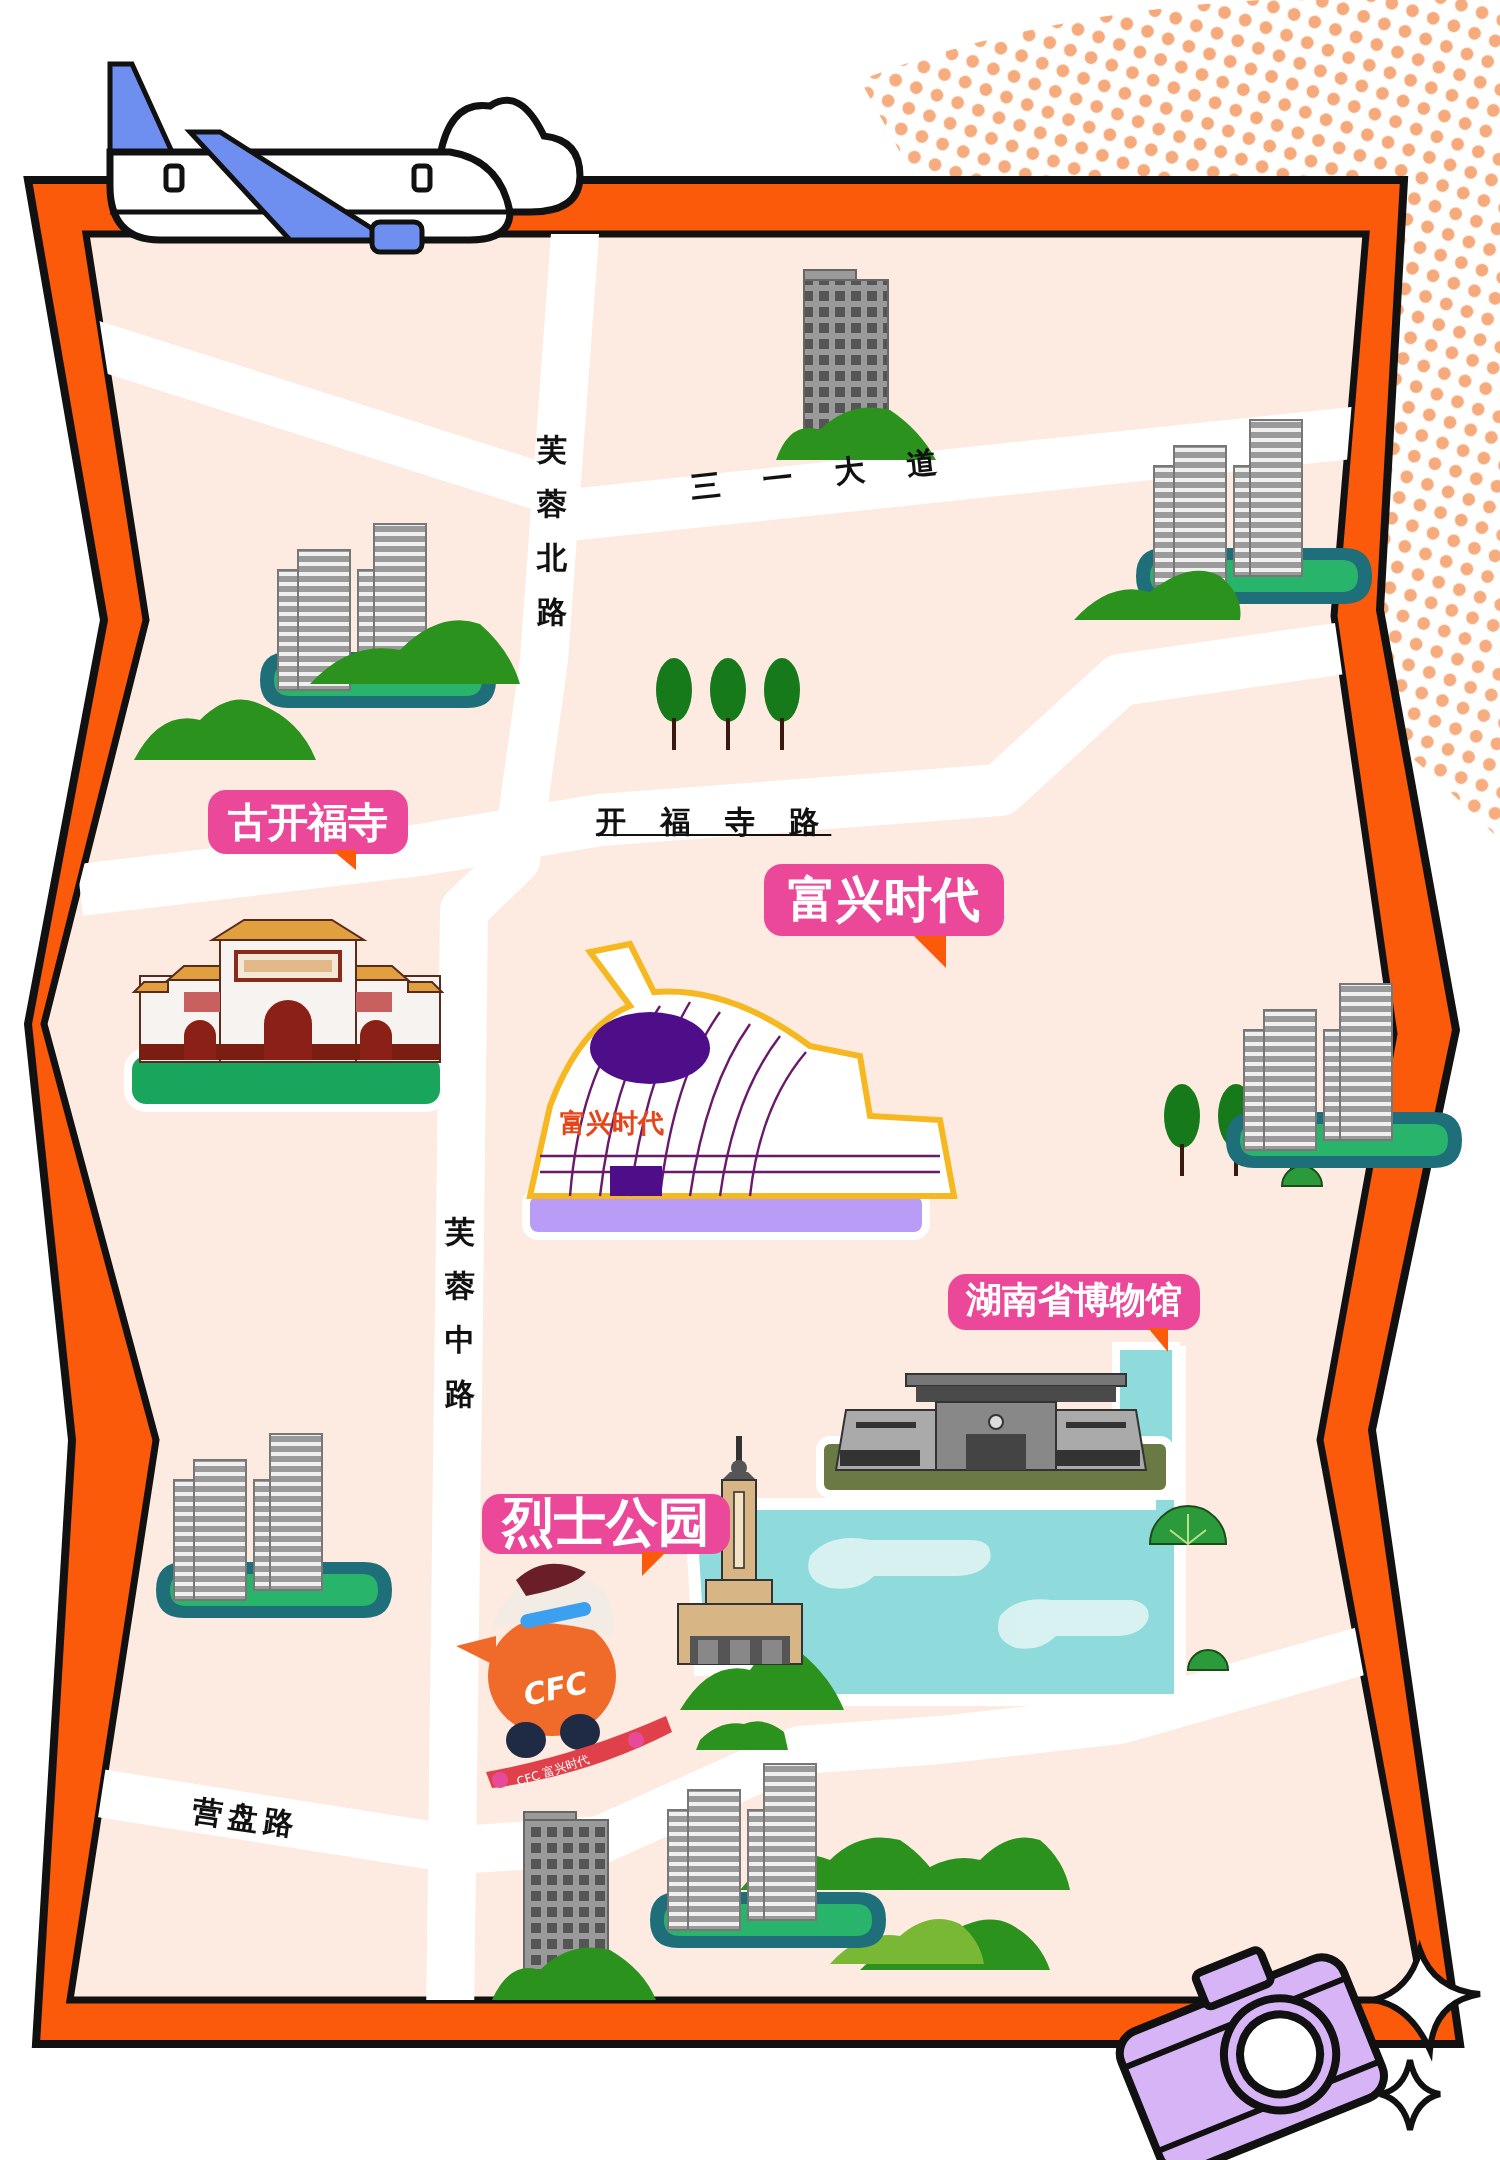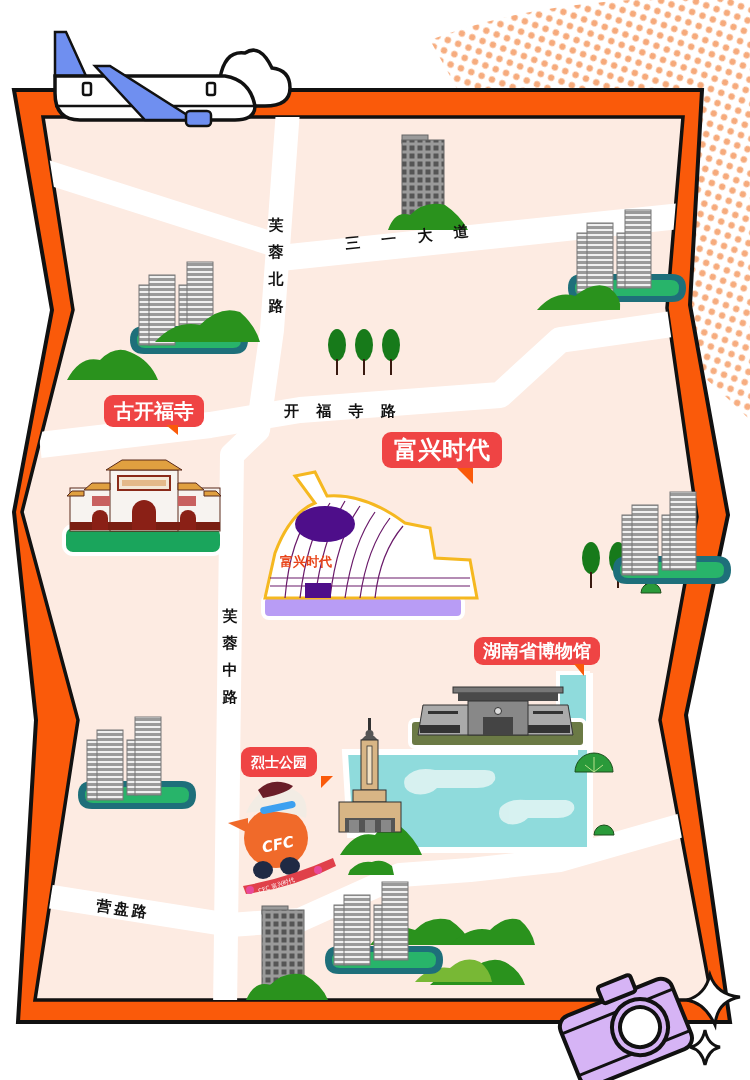--- a/index.html
+++ b/index.html
@@ -1,20 +1,20 @@
 <!DOCTYPE html>
 <html><head>
 <meta charset="utf-8">
 <style>
   html,body{margin:0;padding:0;background:#ffffff;}
   body{width:750px;height:1080px;position:relative;overflow:hidden;font-family:"DejaVu Sans","Liberation Sans",sans-serif;}
   .layer{position:absolute;left:0;top:0;width:750px;height:1080px;}
   .road-label{position:absolute;font-size:15px;color:#111;font-weight:bold;letter-spacing:0;}
   .vlabel{position:absolute;font-size:15px;color:#111;font-weight:bold;width:18px;text-align:center;line-height:27px;}
-  .bubble{position:absolute;background:#ef4444;color:#fff;font-weight:bold;border-radius:9px;padding:4px 10px;font-size:22px;line-height:28px;white-space:nowrap;}
+  .bubble{position:absolute;background:#ec4899;color:#fff;font-weight:bold;border-radius:9px;padding:4px 10px;font-size:22px;line-height:28px;white-space:nowrap;}
   .bubble .tail{position:absolute;width:0;height:0;border-style:solid;}
   .poi{position:absolute;}
 </style>
 </head>
 <body>
 
 <svg class="layer" viewBox="0 0 750 1080">
   <defs>
     <pattern id="dots" width="11" height="11" patternUnits="userSpaceOnUse" patternTransform="rotate(20)">
       <circle cx="5.5" cy="5.5" r="3.2" fill="#f6a878"></circle>
@@ -250,37 +250,37 @@
   <path d="M160 75 Q163 90 175 92 Q163 95 160 110 Q157 95 145 92 Q157 90 160 75Z" fill="#fff" stroke="#111" stroke-width="3"></path>
 </svg>
 
 <div class="vlabel" style="left:267px;top:212px;">
     <div>芙</div>
     <div>蓉</div>
     <div>北</div>
     <div>路</div>
   </div>
 <div class="road-label" style="left:345px;top:228px;transform:rotate(-6deg);letter-spacing:8px;">三 一 大 道</div>
-<div class="road-label" style="left:284px;top:402px;letter-spacing:6px;">开 福 寺 路</div>
+<div class="road-label" style="left:298px;top:402px;letter-spacing:6px;text-decoration:underline;">开 福 寺 路</div>
 <div class="vlabel" style="left:221px;top:603px;">
     <div>芙</div>
     <div>蓉</div>
     <div>中</div>
     <div>路</div>
   </div>
 <div class="road-label" style="left:96px;top:900px;transform:rotate(8deg);letter-spacing:3px;">营盘路</div>
 
 <div class="bubble" style="left:104px;top:395px;font-size:20px;padding:2px 10px;">
   <span>古开福寺</span>
   <span class="tail" style="left:62px;top:30px;border-width:10px 0 0 12px;border-color:#fa5a0a transparent transparent transparent;"></span>
 </div>
 <div class="bubble" style="left:382px;top:432px;font-size:24px;padding:4px 12px;">
   <span>富兴时代</span>
   <span class="tail" style="left:75px;top:36px;border-width:16px 0 0 16px;border-color:#fa5a0a transparent transparent transparent;"></span>
 </div>
 <div class="bubble" style="left:474px;top:637px;font-size:18px;line-height:22px;padding:3px 9px;">
   <span>湖南省博物馆</span>
   <span class="tail" style="left:100px;top:27px;border-width:12px 0 0 10px;border-color:#fa5a0a transparent transparent transparent;"></span>
 </div>
-<div class="bubble" style="left:241px;top:747px;font-size:14px;line-height:24px;padding:3px 10px;">
+<div class="bubble" style="left:241px;top:747px;font-size:26px;line-height:24px;padding:3px 10px;">
   <span>烈士公园</span>
   <span class="tail" style="left:80px;top:29px;border-width:12px 12px 0 0;border-color:#fa5a0a transparent transparent transparent;"></span>
 </div>
 
 </body></html>

